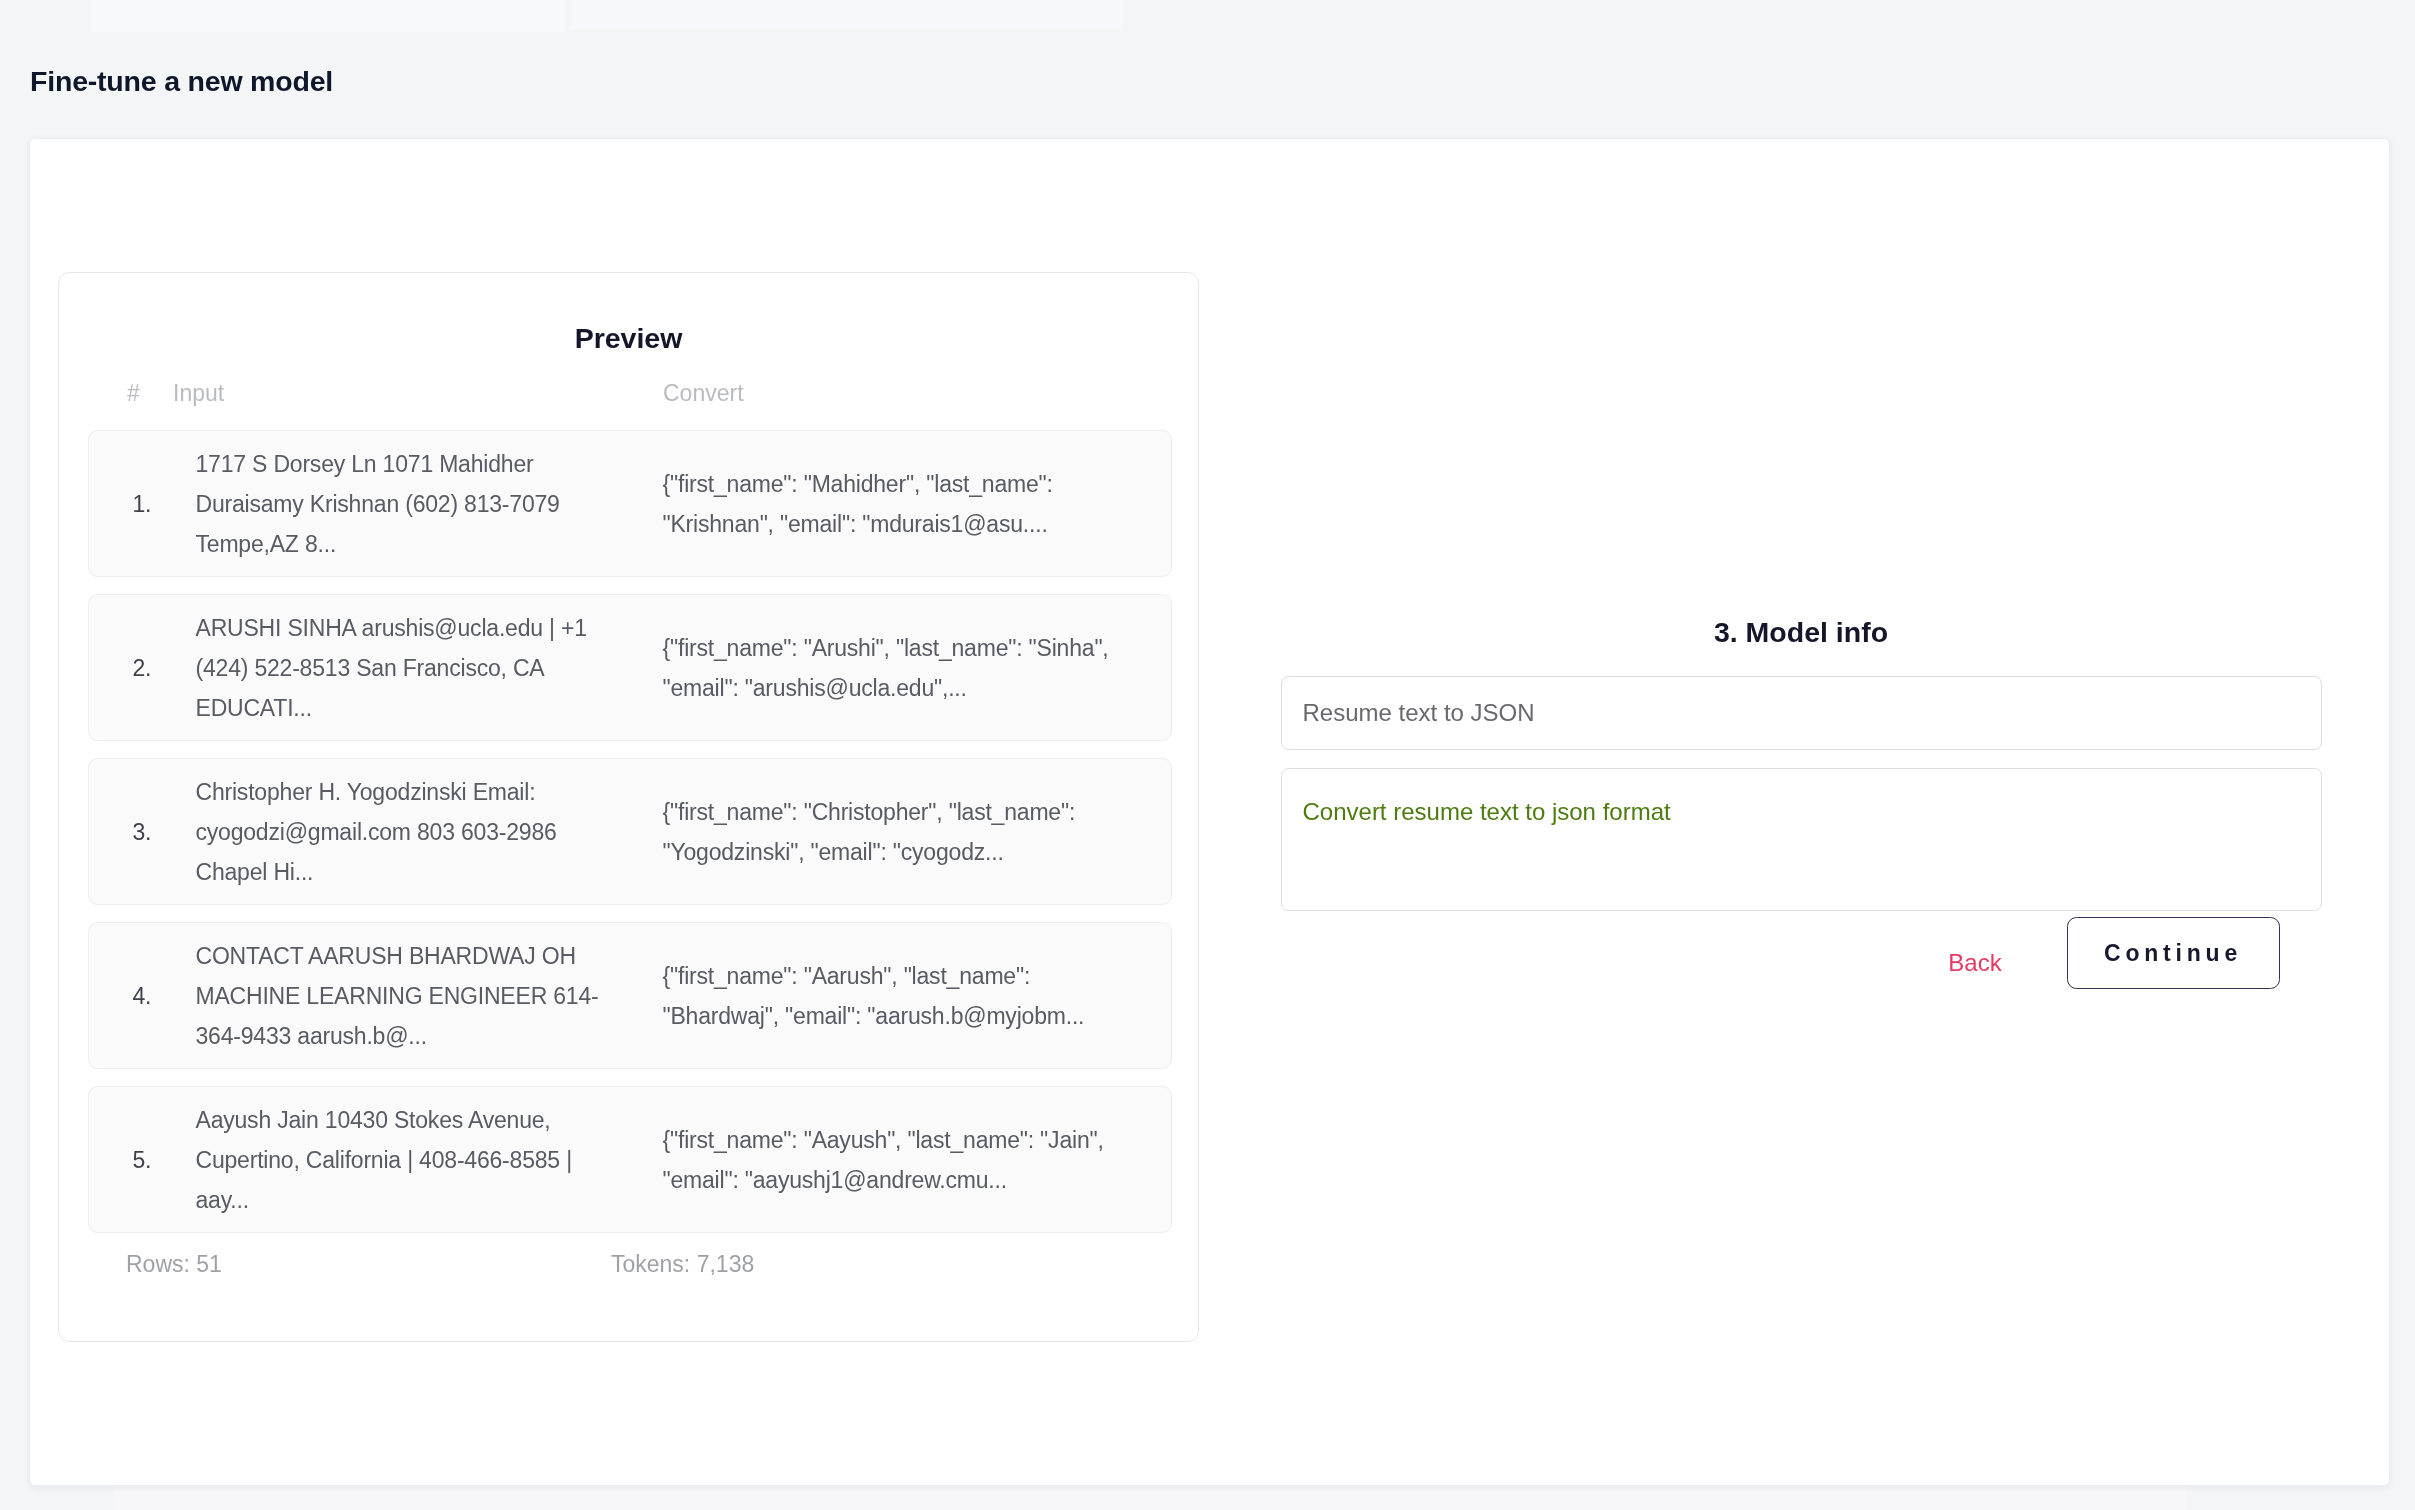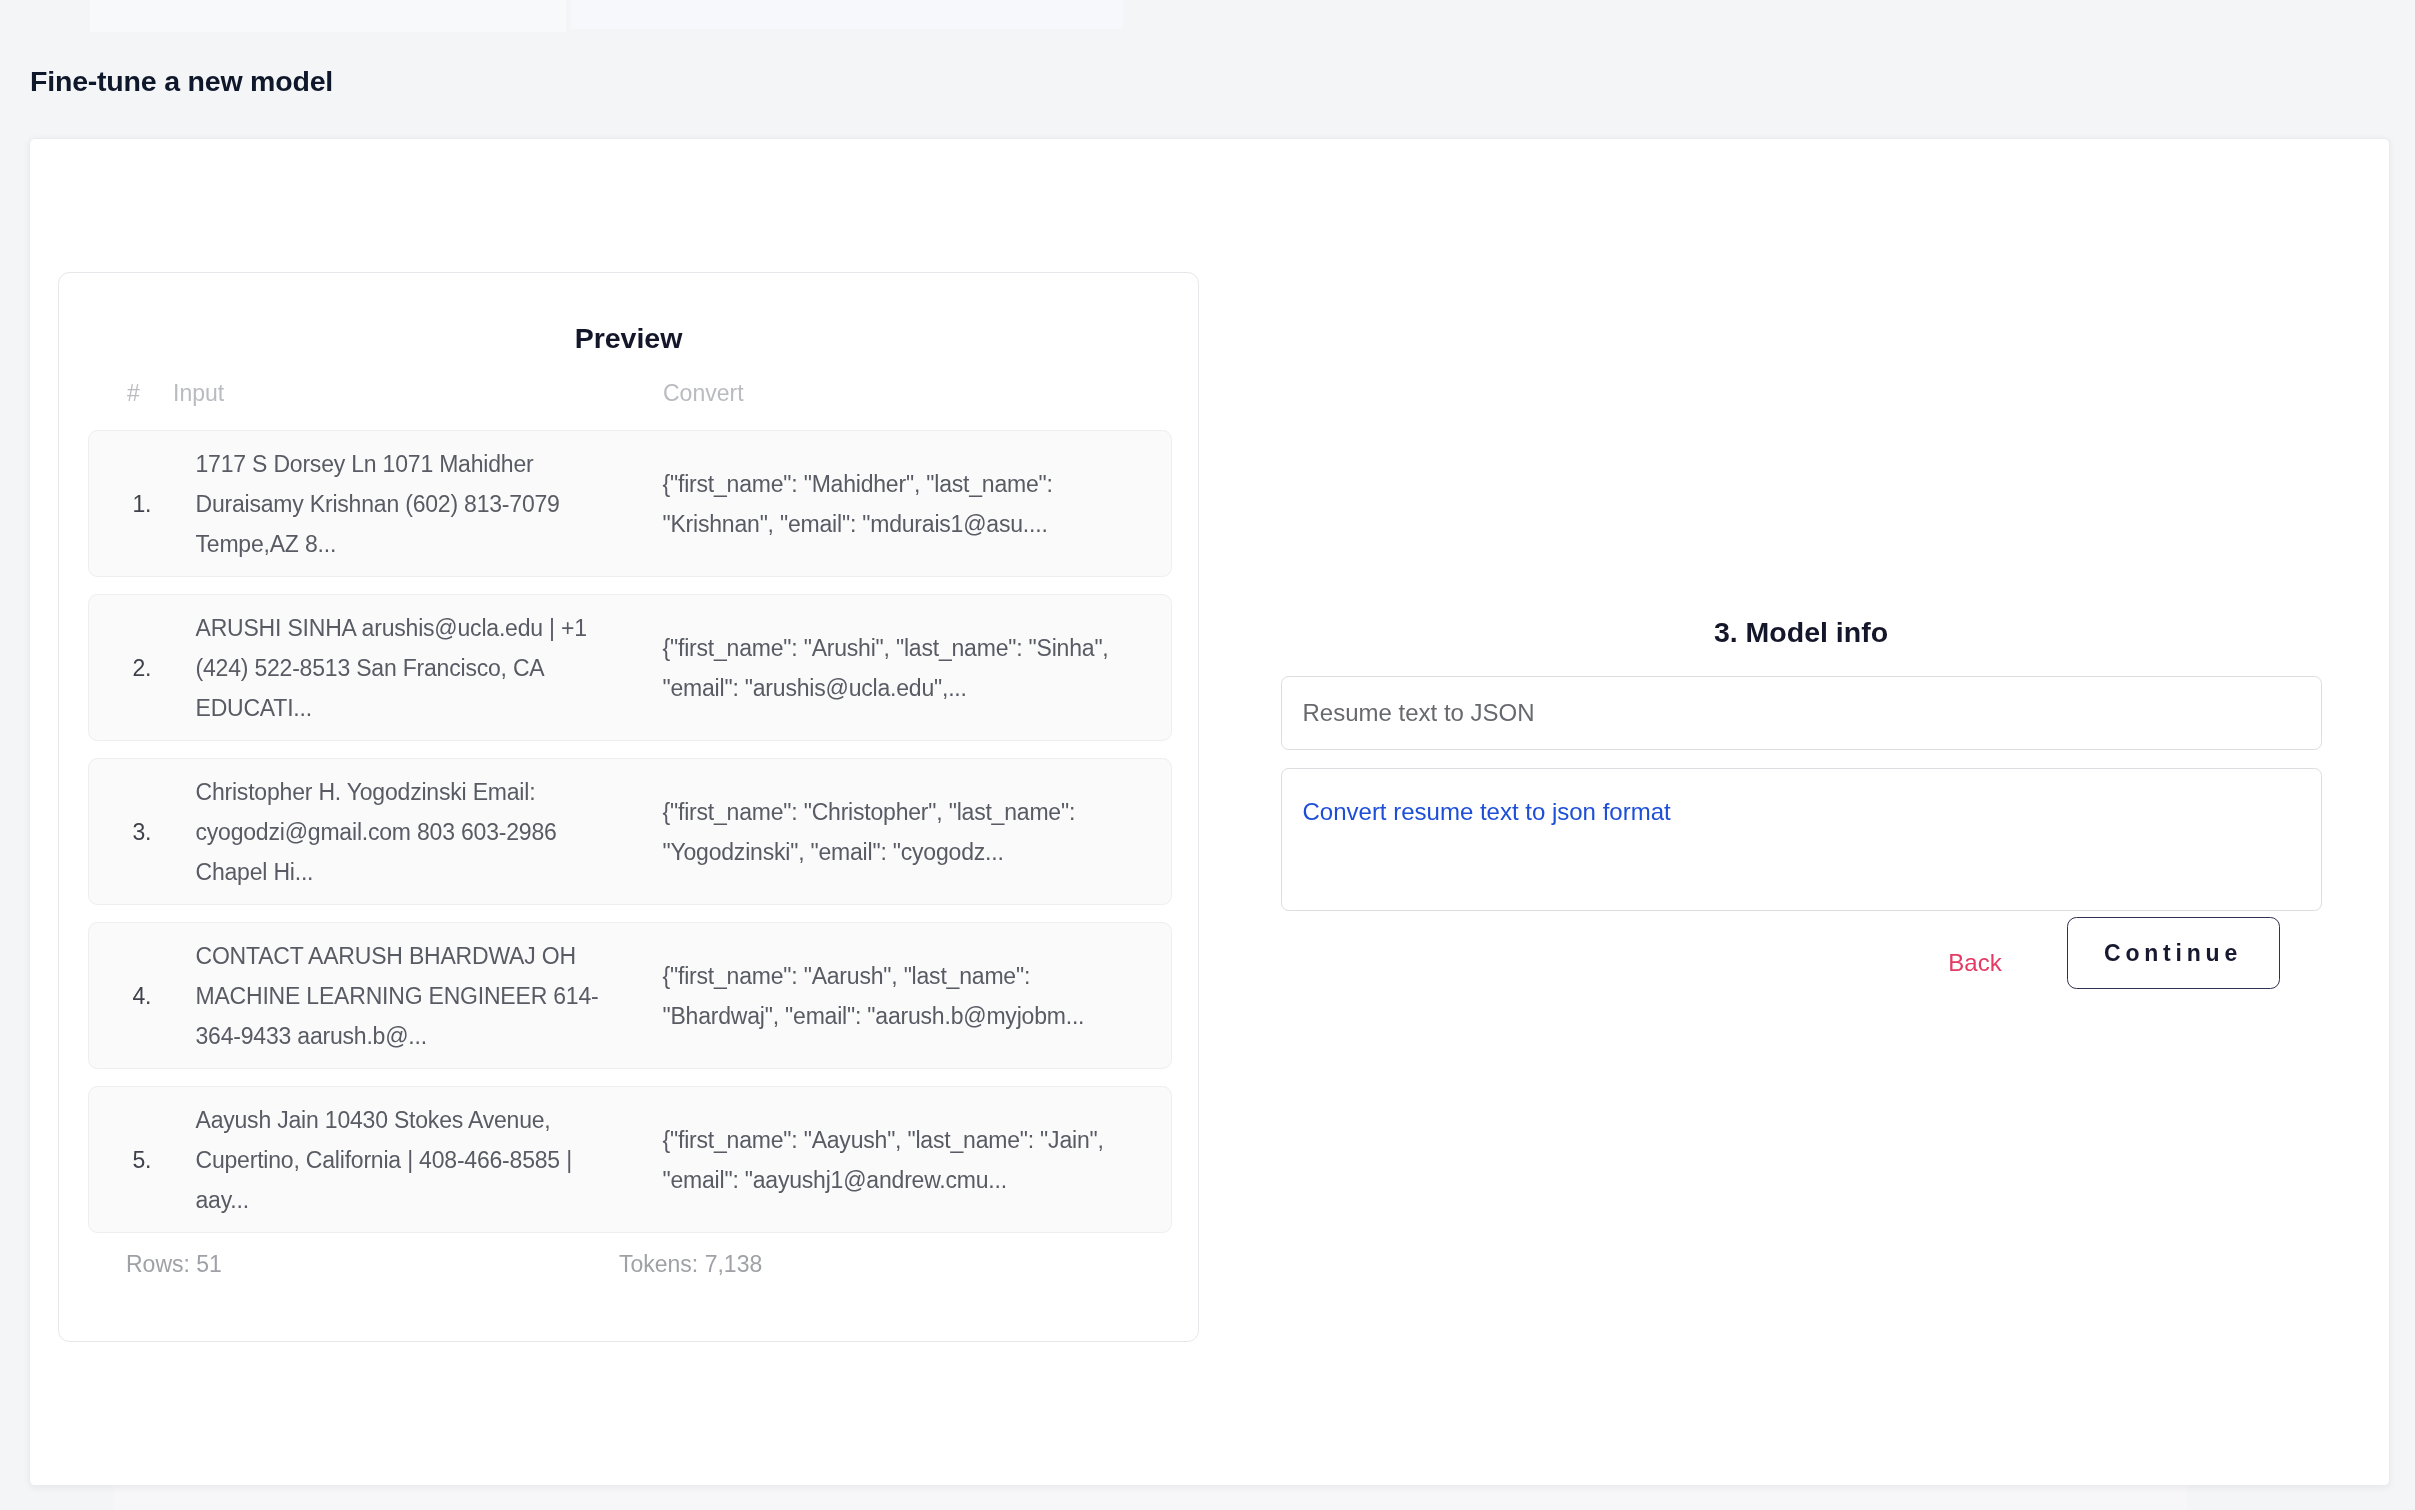--- a/index.html
+++ b/index.html
@@ -68,21 +68,21 @@
     padding-right: 23px;
     font-size: 23px; line-height: 40px; color: #585b63;
     letter-spacing: -0.2px;
   }
   .row-num { padding-left: 44px; color: #3f424b; align-self: center; }
   .row-input, .row-output { align-self: center; }
 
   .preview-footer { position: absolute; left: 0; top: 978px; width: 100%;
     font-size: 23px; color: #9fa1a6; }
   .pf-rows   { position: absolute; left: 67px; }
-  .pf-tokens { position: absolute; left: 552px; margin-left: 8px; }
+  .pf-tokens { position: absolute; left: 552px; }
 
   
   .model-title {
     position: absolute; left: 1251px; top: 477px; width: 1041px;
     text-align: center;
     font-size: 28.5px; font-weight: bold; color: #14162a;
   }
   .name-input {
     position: absolute; left: 1251px; top: 537px;
     width: 1041px; height: 74px;
@@ -95,21 +95,21 @@
     outline: none;
   }
   .desc-textarea {
     position: absolute; left: 1251px; top: 629px;
     width: 1041px; height: 143px;
     box-sizing: border-box;
     border: 1px solid #dcdde0; border-radius: 7.6px;
     background: #ffffff;
     padding: 28.5px 21px;
     font-family: "Liberation Sans", sans-serif;
-    font-size: 24px; color: #1d4ed8;
+    font-size: 24px; color: #4d7c0f;
     resize: none; outline: none;
   }
   .back-link {
     position: absolute; left: 1893px; top: 802px;
     width: 105px; height: 42px;
     line-height: 42px; text-align: center;
     font-size: 24px; color: #e43a63;
     cursor: pointer; background: none; border: none;
     font-family: "Liberation Sans", sans-serif;
   }

